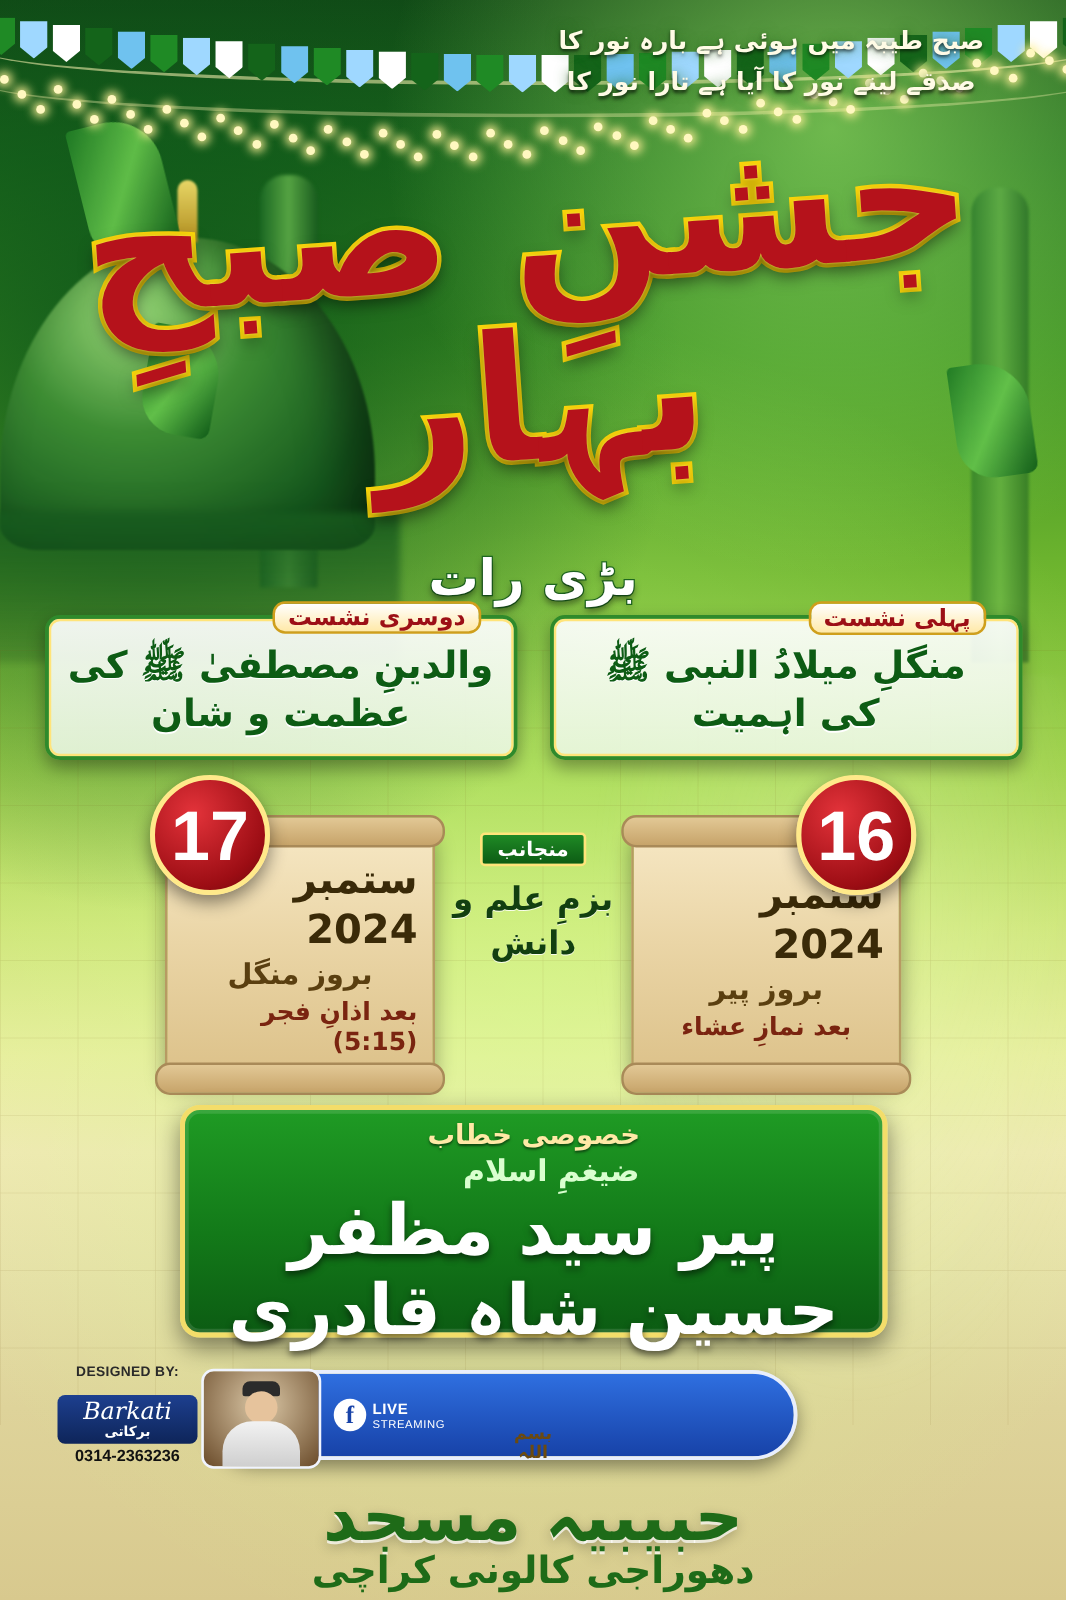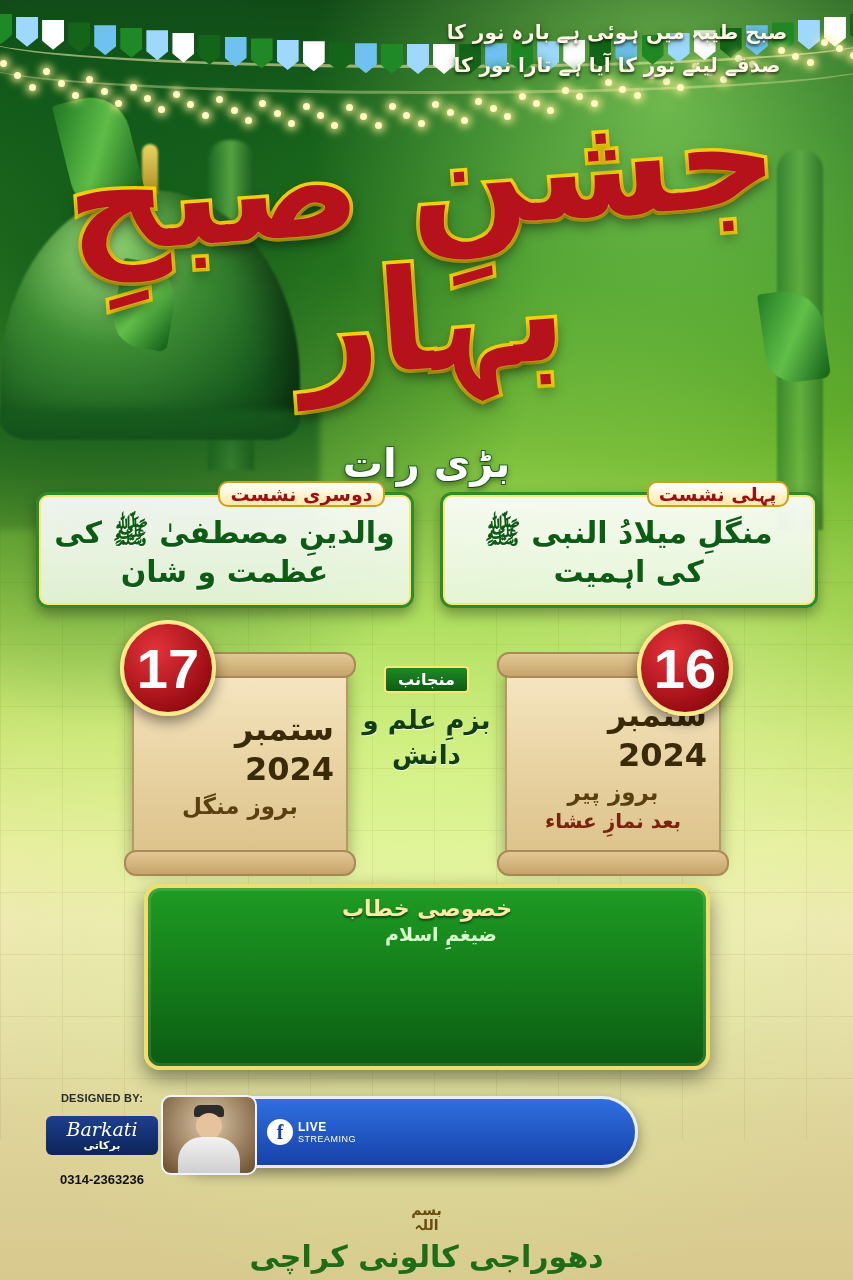--- a/index.html
+++ b/index.html
@@ -332,21 +332,21 @@
     text-align: center;
     padding-top: 8px;
   }
   .speaker-kicker {
     font-size: 22px;
     color: #ffe9a6;
     text-shadow: 0 2px 2px rgba(0,0,0,0.5);
   }
   .speaker-title-small {
     margin-top: 2px;
-    font-size: 19px;
+    font-size: 24px;
     color: #d9ffcf;
     padding-left: 28px;
   }
   .speaker-name {
     margin-top: 2px;
     font-size: 56px;
     line-height: 1.15;
     color: #ffffff;
     text-shadow: 0 3px 6px rgba(0,0,0,0.55);
   }
@@ -373,21 +373,21 @@
     color: #fff;
   }
   .designed-brand {
     font-family: "DejaVu Serif", serif;
     font-style: italic;
     font-size: 19px;
     line-height: 1;
   }
   .designed-urdu { font-size: 11px; }
   .designed-phone {
-    margin-top: 17px;
+    margin-top: 2px;
     font-size: 13px;
     font-weight: 700;
     color: #111;
   }
 
   
   .live-strip {
     position: absolute;
     left: 168px; top: 1096px;
     width: 470px; height: 72px;
@@ -630,38 +630,40 @@
         <div class="scroll-date">ستمبر 2024</div>
         <div class="scroll-day">بروز پیر</div>
         <div class="scroll-time">بعد نمازِ عشاء</div>
       </div>
     </div>
 
     <div class="scroll left">
       <div class="scroll-inner urdu">
         <div class="scroll-date">ستمبر 2024</div>
         <div class="scroll-day">بروز منگل</div>
+        <div class="scroll-time">بعد اذانِ فجر (5:15)</div>
       </div>
     </div>
 
     <div class="badge-num b16">16</div>
     <div class="badge-num b17">17</div>
 
     <div class="mid-ribbon">
       <div class="ribbon-top urdu">منجانب</div>
       <div class="ribbon-lines urdu">
         <div>بزمِ علم و</div>
         <div>دانش</div>
       </div>
     </div>
   </div>
 
   <div class="speaker-panel">
     <div class="speaker-kicker urdu">خصوصی خطاب</div>
     <div class="speaker-title-small urdu">ضیغمِ اسلام</div>
+    <div class="speaker-name urdu">پیر سید مظفر حسین شاہ قادری</div>
   </div>
 
   <div class="designed">
     <div class="designed-label">DESIGNED BY:</div>
     <div class="designed-box">
       <div class="designed-brand">Barkati</div>
       <div class="designed-urdu urdu">برکاتی</div>
     </div>
     <div class="designed-phone">0314-2363236</div>
   </div>
@@ -677,16 +679,17 @@
       <div>
         <div class="fb-live">LIVE</div>
         <div class="fb-live" style="font-size:9px;font-weight:400">STREAMING</div>
       </div>
     </div>
   </div>
 
   <div class="footer-sand"></div>
   <div class="footer">
     <div class="footer-logo urdu">بسم اللہ</div>
+    <div class="footer-name urdu">حبیبیہ مسجد</div>
     <div class="footer-addr urdu">دھوراجی کالونی کراچی</div>
   </div>
 
 </div>
 
 </body></html>

